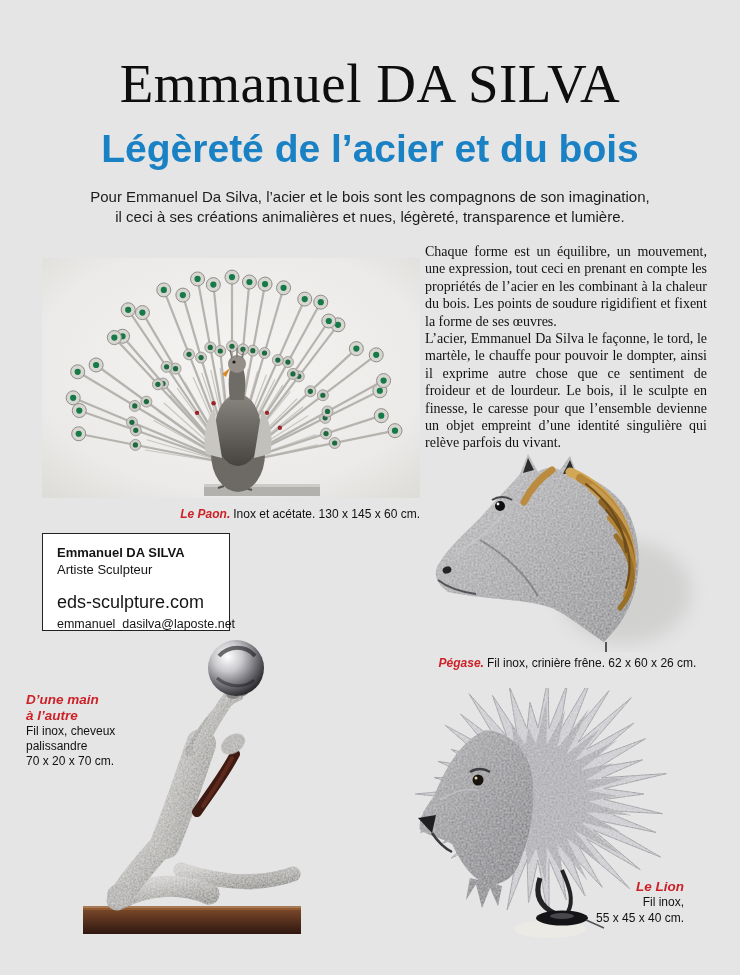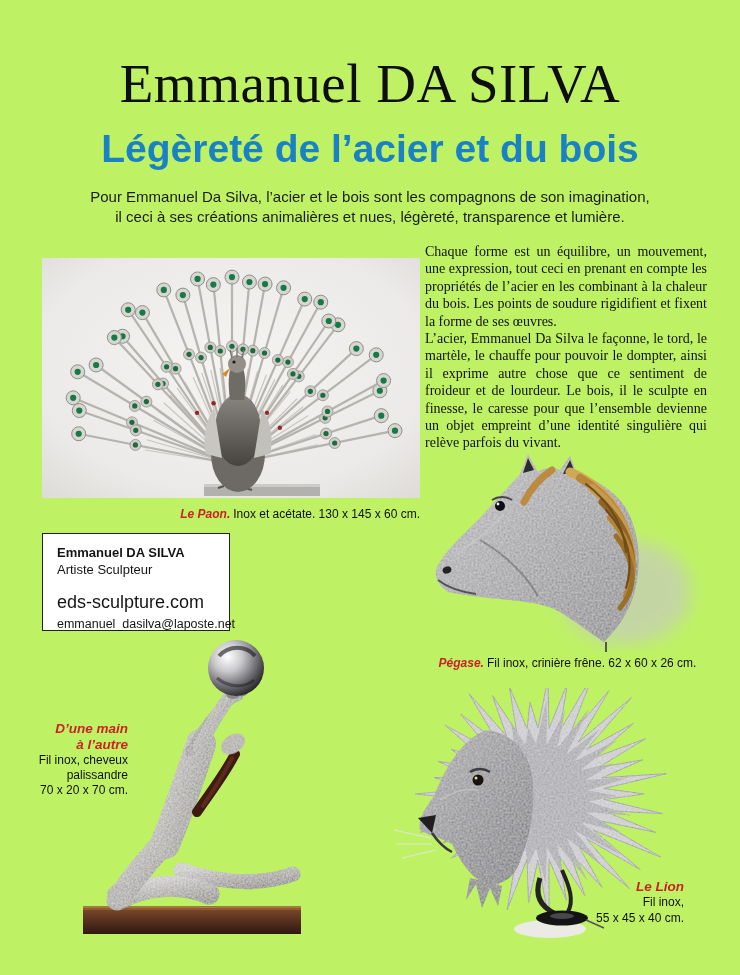--- a/index.html
+++ b/index.html
@@ -1,31 +1,31 @@
 <!DOCTYPE html>
 <html><head>
 <meta charset="utf-8">
 <style>
   html,body{margin:0;padding:0;background:#ffffff;}
-  .page{position:relative;width:740px;height:975px;background:#bef264;overflow:hidden;
+  .page{position:relative;width:740px;height:975px;background:#e5e5e5;overflow:hidden;
         font-family:"Liberation Sans",sans-serif;color:#151515;}
   .page-title{position:absolute;top:52px;left:0;width:740px;text-align:center;
         font-family:"Liberation Serif",serif;font-weight:400;font-size:55px;color:#0e0e0e;letter-spacing:.5px;}
   .page-subtitle{position:absolute;top:127px;left:0;width:740px;text-align:center;
         font-weight:700;font-size:39px;color:#1a82c4;}
   .intro{position:absolute;top:187px;left:70px;width:600px;text-align:center;
         font-size:15px;line-height:20px;color:#1c1c1c;}
   .article{position:absolute;left:425px;top:243px;width:282px;
         font-family:"Liberation Serif",serif;font-size:14px;line-height:17.4px;
         text-align:justify;color:#111;}
   .article p{margin:0;}
   .photo{position:absolute;}
   .caption{position:absolute;font-size:12px;color:#111;text-align:center;}
   .artname{color:#cc2127;font-weight:700;font-style:italic;margin-right:3px;}
-  .caption-left{position:absolute;left:26px;top:721px;width:102px;text-align:right;font-size:12px;line-height:15px;color:#111;}
+  .caption-left{position:absolute;left:26px;top:692px;width:102px;text-align:left;font-size:12px;line-height:15px;color:#111;}
   .caption-left .artname-line{display:block;font-size:13.5px;line-height:16px;margin-right:0;}
   .caption-right{position:absolute;left:564px;top:878px;width:120px;text-align:right;font-size:12px;line-height:15.5px;color:#111;}
   .caption-right .artname-line{display:block;font-size:13.5px;line-height:17px;margin-right:0;padding-left:25px;}
   .contact{position:absolute;left:42px;top:533px;width:188px;height:98px;border:1.5px solid #222;
         box-sizing:border-box;padding:11px 6px 0 14px;background:#fff;}
   .contact .c-name{font-size:13px;font-weight:700;}
   .contact .c-role{font-size:13px;margin-top:2px;}
   .contact .c-web{font-size:18px;margin-top:15px;}
   .contact .c-mail{font-size:12.5px;margin-top:4px;}
 </style>

